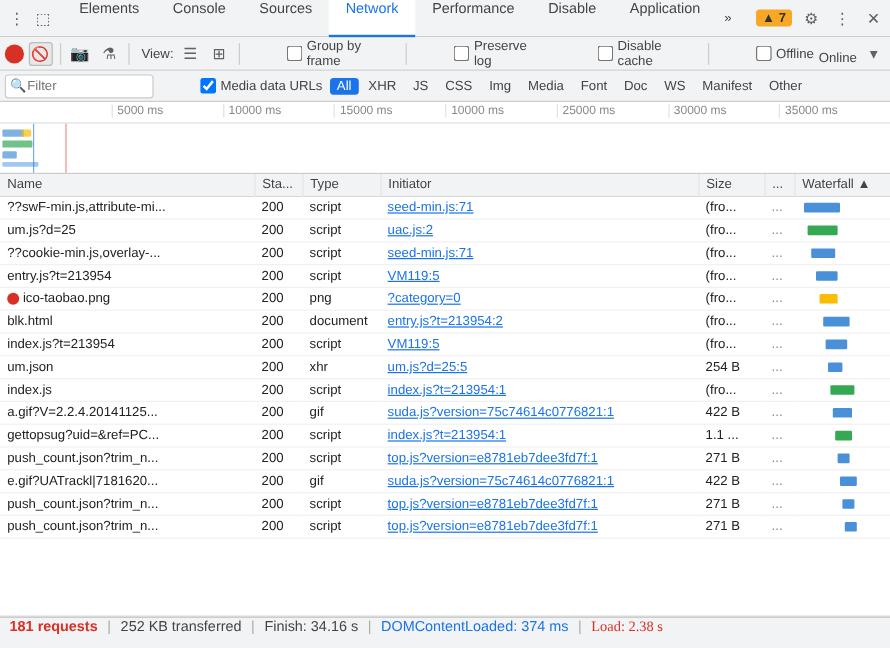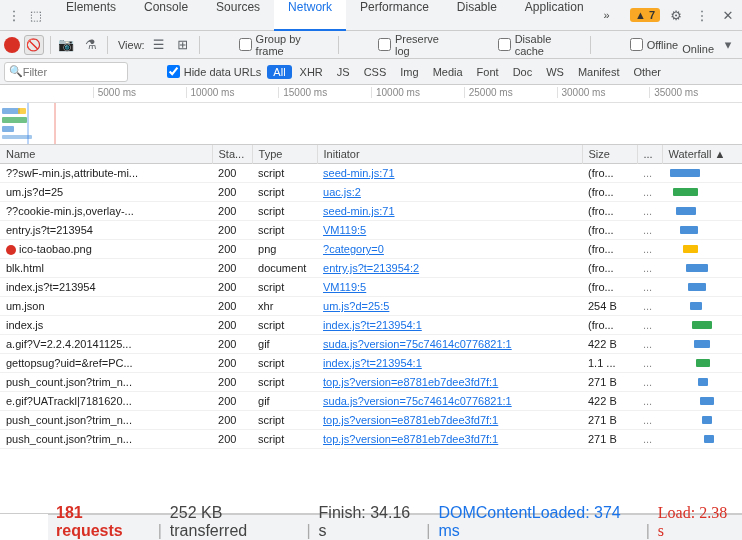--- a/index.html
+++ b/index.html
@@ -154,28 +154,27 @@
     .col-size { width: 55px; }
     .col-dots { width: 25px; }
     .col-waterfall { width: 80px; }
     .link-text { color: #1a73e8; text-decoration: underline; cursor: pointer; }
     .waterfall-cell { position: relative; height: 14px; }
     .waterfall-bar { position: absolute; height: 8px; top: 3px; border-radius: 1px; }
     .red-dot { display: inline-block; width: 10px; height: 10px; background: #d93025; border-radius: 50%; vertical-align: middle; }
 
     
     .status-bar {
-      display: flex; align-items: flex-end;
+      display: flex; align-items: flex-start;
       background: #f1f3f4;
       border-top: 1px solid #ccc;
       height: 26px;
       padding: 0 8px;
-      font-size: 16px; color: #444;
+      font-size: 12px; color: #444;
       gap: 8px;
-      margin-left: 48px;
     }
     .status-highlight {
       color: #d93025; font-weight: bold;
     }
     .status-sep { color: #aaa; }
   </style>
 </head>
 <body>
 
 <div class="tab-bar">
@@ -250,21 +249,21 @@
   </div>
 </div>
 
 <div class="filter-bar">
   <div class="filter-input-wrap">
     <span style="color:#888;font-size:11px;">🔍</span>
     <input class="filter-input" type="text" placeholder="Filter" style="">
   </div>
   <label class="checkbox-label">
     <input type="checkbox" checked="" style="">
-    <span>Hide data URLs</span>
+    <span>Media data URLs</span>
   </label>
   <div class="filter-type-btns">
     <button class="ftype-btn active">All</button>
     <button class="ftype-btn">XHR</button>
     <button class="ftype-btn">JS</button>
     <button class="ftype-btn">CSS</button>
     <button class="ftype-btn">Img</button>
     <button class="ftype-btn">Media</button>
     <button class="ftype-btn">Font</button>
     <button class="ftype-btn">Doc</button>

